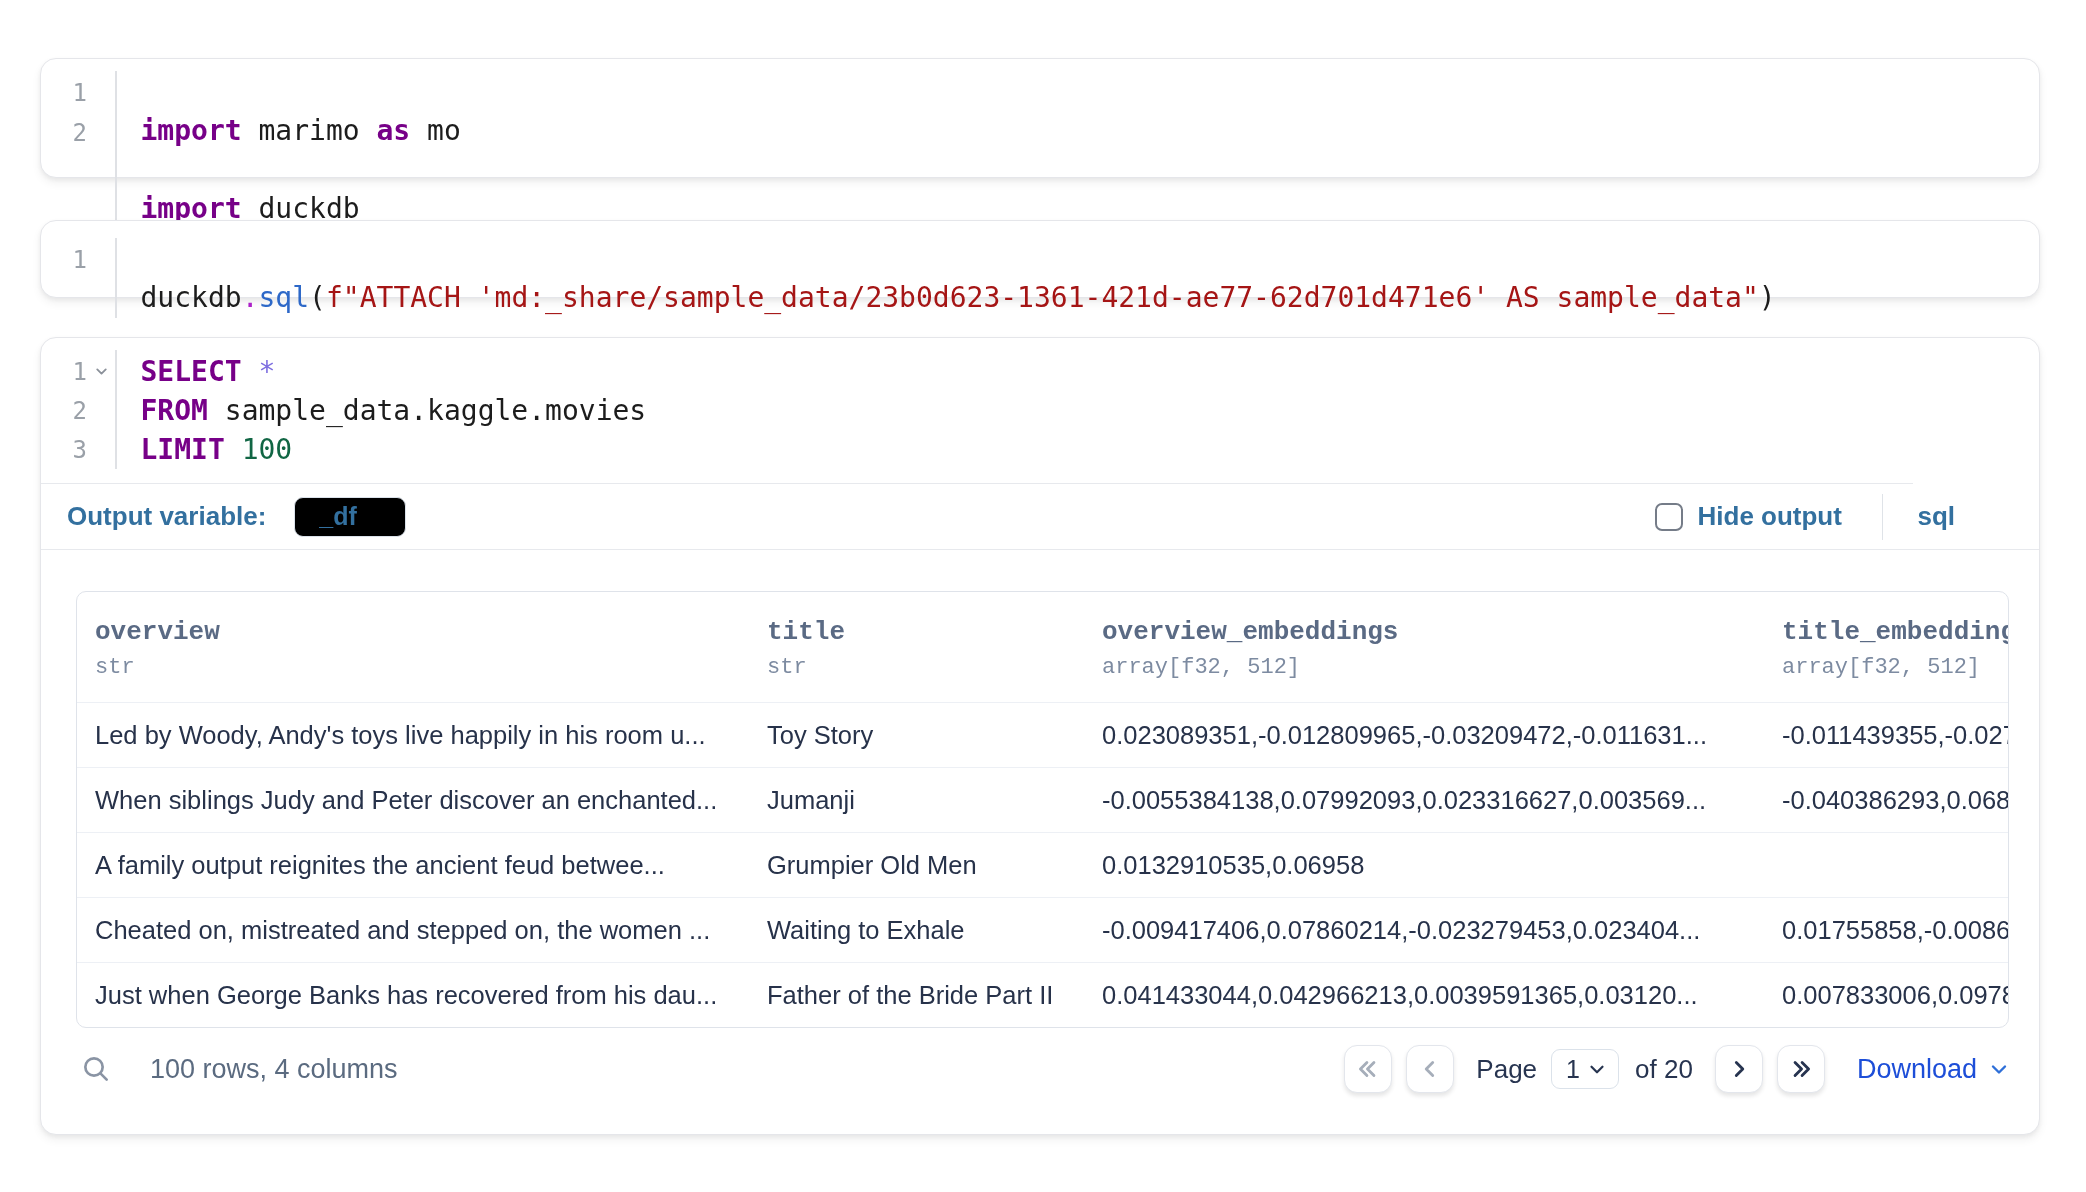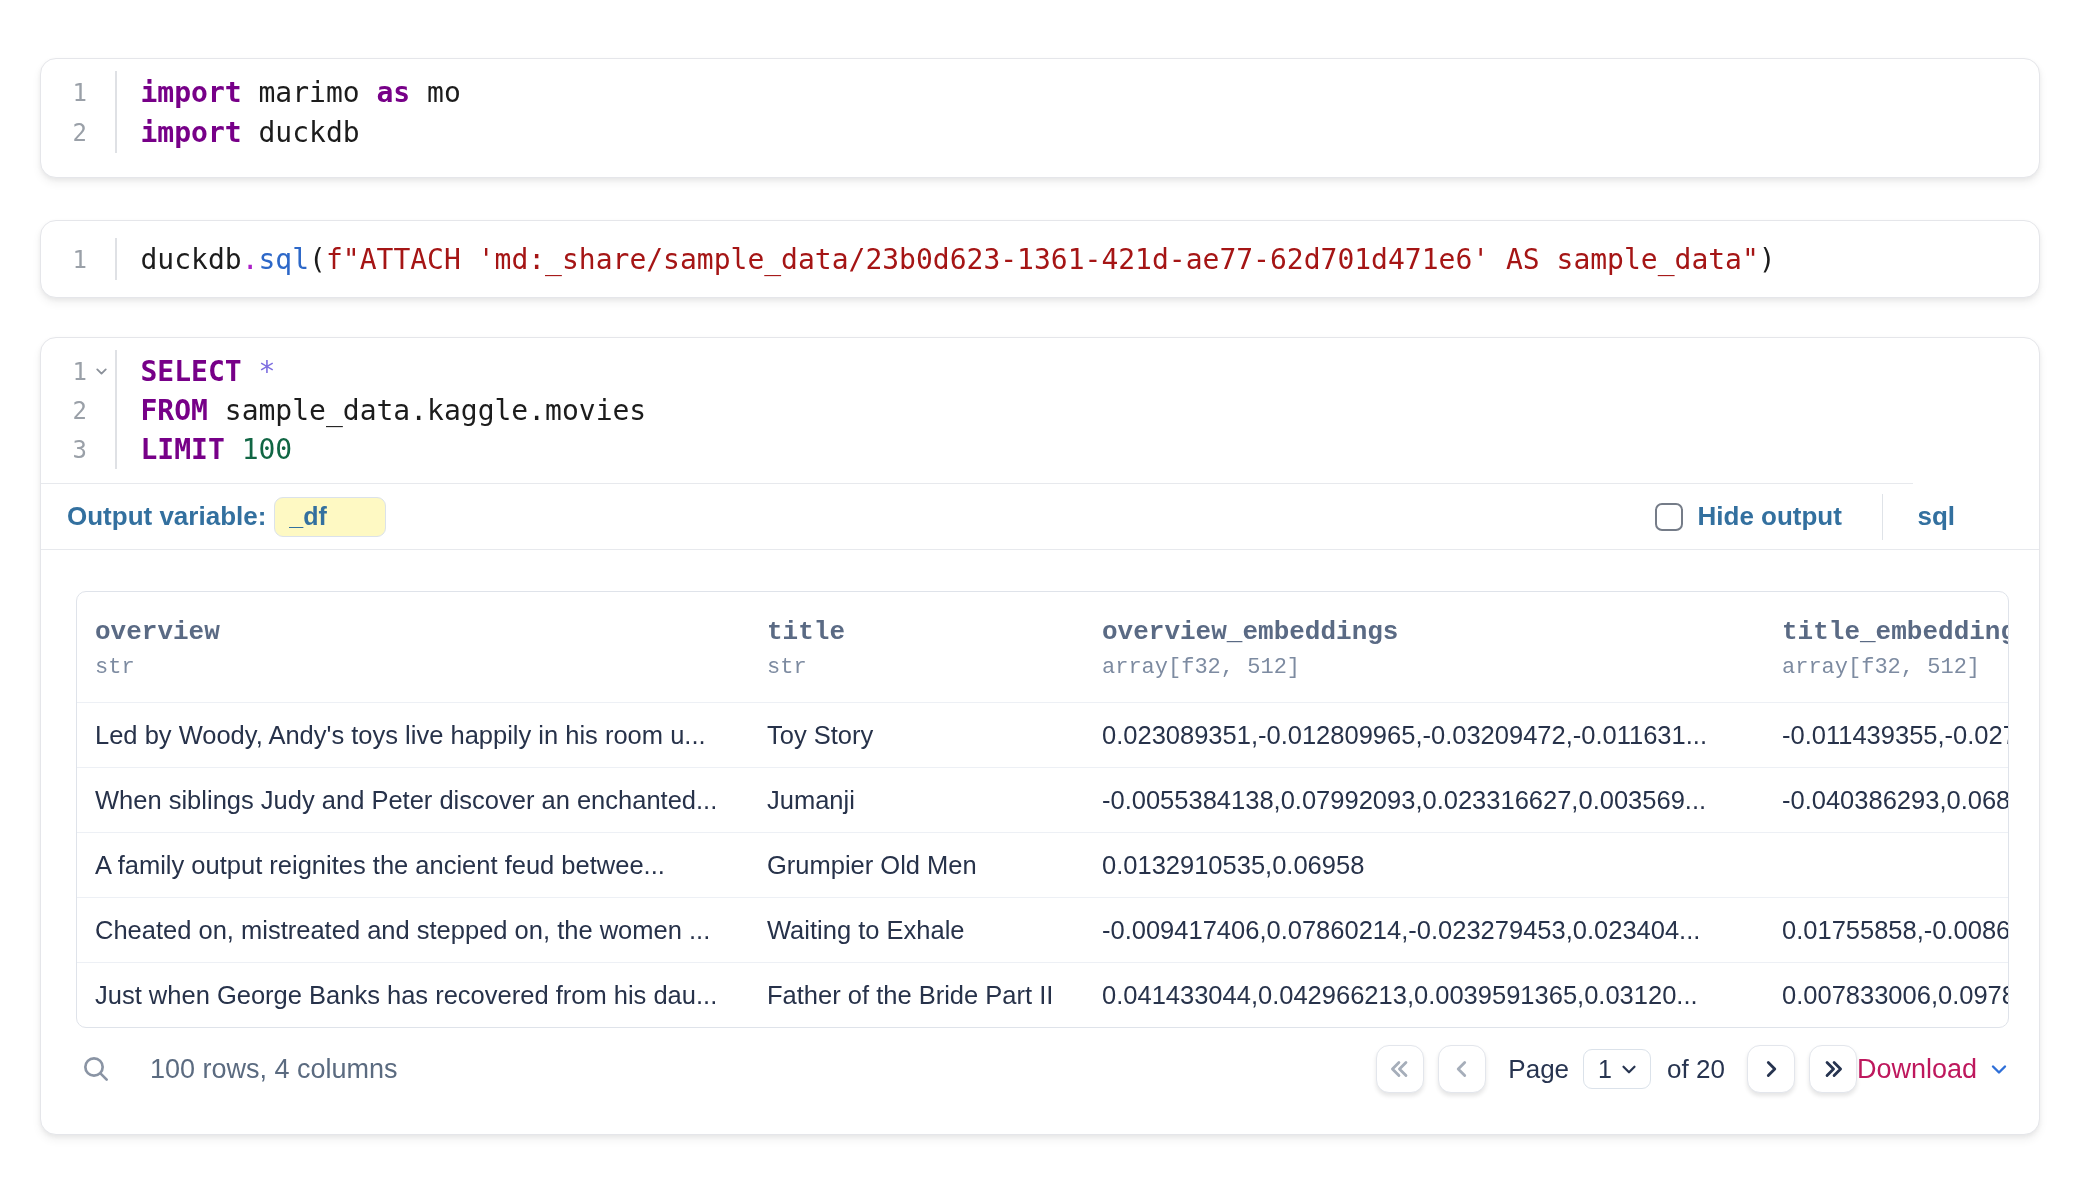--- a/index.html
+++ b/index.html
@@ -23,42 +23,42 @@
   .gutter { width: 74px; flex-shrink: 0; }
   .gutter-row { display: flex; align-items: center; justify-content: flex-end; }
   .cell-imports .gutter-row, .cell-attach .gutter-row { height: 40px; }
   .cell-sql .gutter-row { height: 39px; }
   .lnum { color: #9aa0a8; font-size: 24px; text-align: right; }
   .fold-slot { width: 28px; display: flex; align-items: center; justify-content: center; }
   .gutter-divider { width: 1.5px; background: #dfe1e5; flex-shrink: 0;
     margin-top: -2px; }
   .code-lines { padding-left: 24px; }
   .code-line { white-space: pre; }
-  .cell-imports .code-line, .cell-attach .code-line { line-height: 40px; }
+  .cell-imports .code-line, .cell-attach .code-line { line-height: 40px; margin-top: 38px; }
   .cell-sql .code-line { line-height: 39px; }
 
   .tk-kw   { color: #770088; font-weight: bold; }
   .tk-pl   { color: #1c1c1c; }
   .tk-str  { color: #a51515; }
   .tk-fn   { color: #2d68c8; }
   .tk-op   { color: #ac20c8; }
   .tk-num  { color: #116644; }
   .tk-star { color: #7d6ee0; }
 
   
   .editor-bottom-divider { position: absolute; top: 145px; left: 0; width: 1872px;
     height: 1px; background: #e7e9ed; }
   .sql-toolbar { position: absolute; top: 146px; left: 0; right: 0; height: 66px;
     display: flex; align-items: center; padding: 0 84px 0 26px;
     border-bottom: 1px solid #e7e9ed; }
   .ov-label { color: #33709f; font-weight: bold; font-size: 26px; }
-  .ov-input { margin-left: 8px; width: 112px; height: 40px;
-    border: 1.5px solid #dbe2ea; border-radius: 9px; background: #fef9c3;
+  .ov-input { margin-left: 28px; width: 112px; height: 40px;
+    border: 1.5px solid #dbe2ea; border-radius: 9px; background: #000000;
     font-family: "Liberation Sans", sans-serif; font-weight: bold; font-size: 25px;
-    color: #33709f; padding: 0 14px; outline: none; }
+    color: #33709f; padding: 0 24px; outline: none; }
   .toolbar-right { margin-left: auto; display: flex; align-items: center; }
   .hide-output { display: flex; align-items: center; }
   .checkbox { width: 28px; height: 28px; border: 2.5px solid #757c88;
     border-radius: 7px; background: #fff; }
   .hide-label { margin-left: 15px; color: #33709f; font-weight: bold; font-size: 26px; }
   .toolbar-sep { width: 1.5px; height: 46px; background: #dfe3e8; margin: 0 34px 0 40px; }
   .lang-label { color: #33709f; font-weight: bold; font-size: 26px; }
 
   
   .table-container { position: absolute; top: 253px; left: 35px; width: 1933px;
@@ -84,22 +84,22 @@
   .pg-btn { width: 48px; height: 48px; border: 1.5px solid #e3e6ec; border-radius: 13px;
     background: #fff; display: flex; align-items: center; justify-content: center;
     box-shadow: 0 3px 4px rgba(0,0,0,.10); }
   .pg-btn + .pg-btn { margin-left: 14px; }
   .pg-label { font-size: 26px; color: #273450; margin: 0 14px 0 22px; }
   .page-select { width: 68px; height: 40px; border: 1.5px solid #dbe2ea;
     border-radius: 9px; background: #fff; display: flex; align-items: center;
     justify-content: space-between; padding: 0 10px 0 14px;
     font-size: 25px; color: #273450; }
   .of-label { font-size: 26px; color: #273450; margin: 0 22px 0 16px; }
-  .download { display: flex; align-items: center; background: none;
-    border: none; color: #be185d; font-size: 27px; font-family: "Liberation Sans", sans-serif; }
+  .download { margin-left: 32px; display: flex; align-items: center; background: none;
+    border: none; color: #1d4ed8; font-size: 27px; font-family: "Liberation Sans", sans-serif; }
   .download svg { margin-left: 10px; }
 </style>
 </head>
 <body>
 
 <section class="cell cell-imports">
   <div class="code-area">
     <div class="gutter">
       <div class="gutter-row">
           <span class="lnum">1</span>

